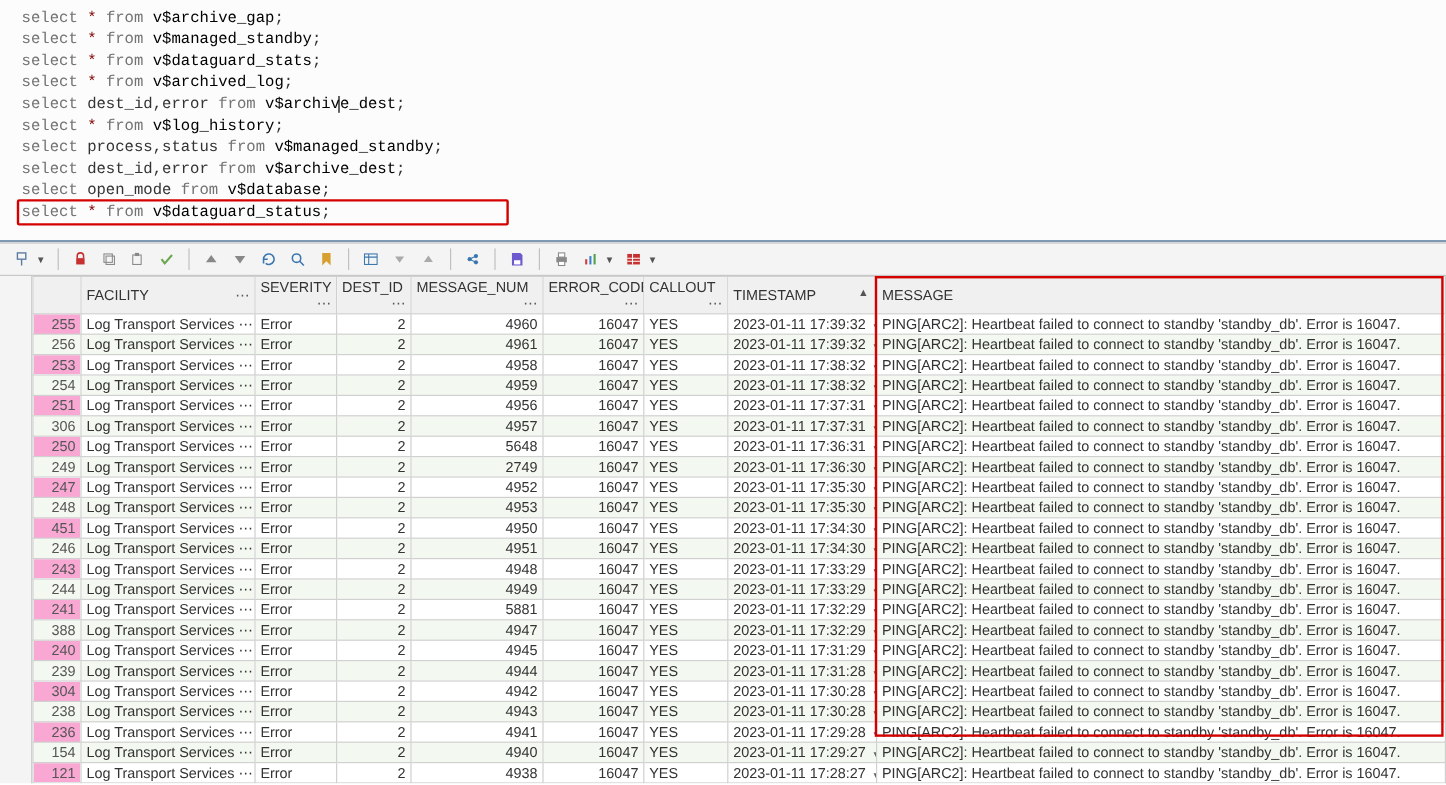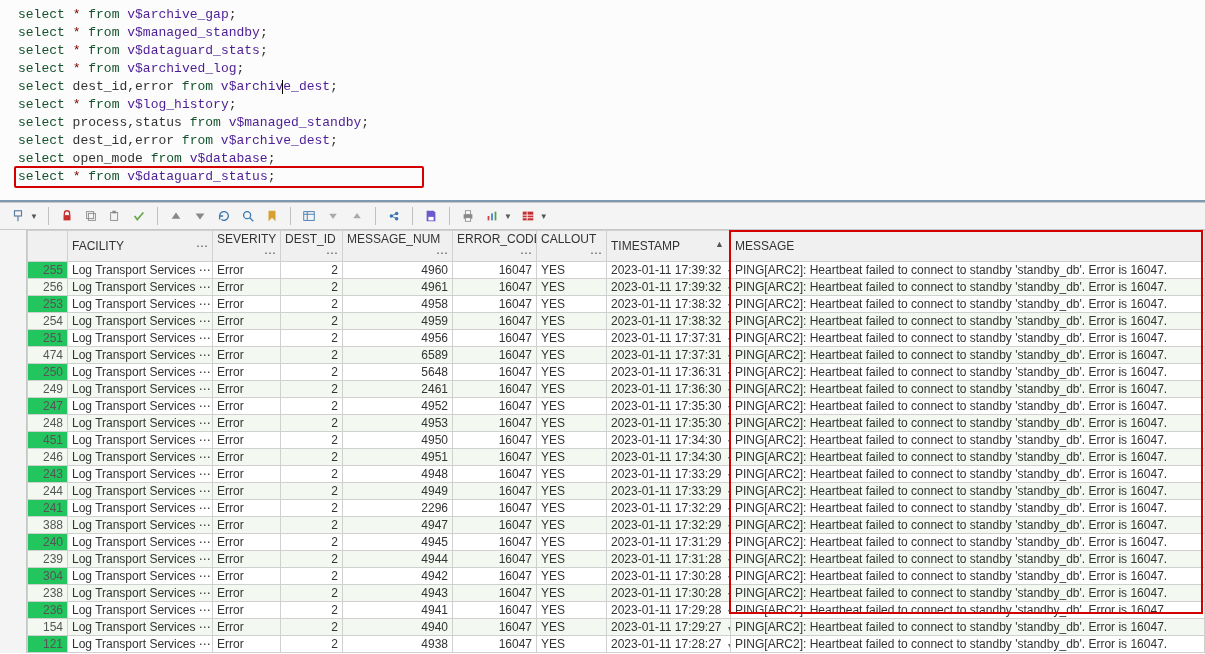--- a/index.html
+++ b/index.html
@@ -1,37 +1,37 @@
 <!DOCTYPE html>
 <html><head>
 <meta charset="utf-8">
 <style>
   * { box-sizing: border-box; margin: 0; padding: 0; }
   body { font-family: "Segoe UI", Tahoma, sans-serif; font-size: 12px; color: #333; background: #fff; width: 1205px; }
   .editor-wrap { border-bottom: 2px solid #7f99b3; background:#fcfcfc; }
   .editor { padding:6px 10px 14px 18px; font-family:"Consolas","Courier New",monospace; font-size:13px; line-height:18px; white-space:pre; color:#000; position:relative; }
-  .kw { color:#14532d; }
+  .kw { color:#737373; }
   .star{ color:#7f0000;}
-  .obj { color:#4c1d95; }
+  .obj { color:#000000; }
   .plain{ color:#333; }
   .highlighted-line{ position:absolute; left:14px; top:160px; width:410px; height:22px; border:2px solid #d40000; border-radius:2px; pointer-events:none; }
   .caret{ display:inline-block; width:0; border-left:1px solid #000; height:14px; vertical-align:middle; margin-left:-1px;}
   .toolbar-strip{ border-top:1px solid #c7c7c7; border-bottom:1px solid #c7c7c7; background:#f4f4f4; padding:4px 10px; display:flex; align-items:center; gap:8px; }
   .tb-icon{ width:16px; height:16px; display:inline-flex; align-items:center; justify-content:center; cursor:pointer; }
   .tb-sep{ width:1px; height:18px; background:#c0c0c0; margin:0 2px;}
   .dd-arrow{ font-size:8px; color:#555; margin-left:-4px; cursor:pointer;}
   .grid-wrap{ display:flex; }
   .grid-left{ width:27px; background:#f4f4f4; border-right:1px solid #c7c7c7;}
   .grid-main{ flex:1; overflow:hidden; }
   table{ border-collapse:collapse; width:100%; table-layout:fixed; }
   th,td{ border:1px solid #d0d0d0; padding:1px 4px; height:17px; overflow:hidden; white-space:nowrap; text-overflow:clip; font-size:12px; }
   th{ background:#f0f0f0; text-align:left; font-weight:normal; position:relative; }
   th .elps{ color:#555; float:right; }
   th .sort-ind{ float:right; font-size:9px; color:#555; margin-right:2px;}
-  .rownum{ background:#22c55e; text-align:right; color:#555; padding-right:4px; }
+  .rownum{ background:#f9a8d4; text-align:right; color:#555; padding-right:4px; }
   tr.alt td{ background:#f3f9f0; }
   .num{ text-align:right; }
   .dd-caret{ font-size:8px; color:#666; margin-left:3px;}
   col.c-rownum{width:40px;} col.c-fac{width:145px;} col.c-sev{width:68px;} col.c-dest{width:62px;}
   col.c-mnum{width:110px;} col.c-ecode{width:84px;} col.c-call{width:70px;} col.c-ts{width:124px;} col.c-msg{width:auto;}
   .red-box-message{ position:absolute; border:2px solid #d40000; pointer-events:none; z-index:5; }
 </style>
 </head>
 <body>
 
@@ -239,25 +239,25 @@
             <td>Log Transport Services <span class="elps">⋯</span></td>
             <td>Error</td>
             <td class="num">2</td>
             <td class="num">4956</td>
             <td class="num">16047</td>
             <td>YES</td>
             <td>2023-01-11 17:37:31 <span class="dd-caret">▾</span></td>
             <td>PING[ARC2]: Heartbeat failed to connect to standby 'standby_db'. Error is 16047.</td>
           </tr>
           <tr class="alt">
-            <td class="rownum">474</td>
-            <td>Log Transport Services <span class="elps">⋯</span></td>
-            <td>Error</td>
-            <td class="num">2</td>
-            <td class="num">6589</td>
+            <td class="rownum">306</td>
+            <td>Log Transport Services <span class="elps">⋯</span></td>
+            <td>Error</td>
+            <td class="num">2</td>
+            <td class="num">4957</td>
             <td class="num">16047</td>
             <td>YES</td>
             <td>2023-01-11 17:37:31 <span class="dd-caret">▾</span></td>
             <td>PING[ARC2]: Heartbeat failed to connect to standby 'standby_db'. Error is 16047.</td>
           </tr>
           <tr>
             <td class="rownum">250</td>
             <td>Log Transport Services <span class="elps">⋯</span></td>
             <td>Error</td>
             <td class="num">2</td>
@@ -265,21 +265,21 @@
             <td class="num">16047</td>
             <td>YES</td>
             <td>2023-01-11 17:36:31 <span class="dd-caret">▾</span></td>
             <td>PING[ARC2]: Heartbeat failed to connect to standby 'standby_db'. Error is 16047.</td>
           </tr>
           <tr class="alt">
             <td class="rownum">249</td>
             <td>Log Transport Services <span class="elps">⋯</span></td>
             <td>Error</td>
             <td class="num">2</td>
-            <td class="num">2461</td>
+            <td class="num">2749</td>
             <td class="num">16047</td>
             <td>YES</td>
             <td>2023-01-11 17:36:30 <span class="dd-caret">▾</span></td>
             <td>PING[ARC2]: Heartbeat failed to connect to standby 'standby_db'. Error is 16047.</td>
           </tr>
           <tr>
             <td class="rownum">247</td>
             <td>Log Transport Services <span class="elps">⋯</span></td>
             <td>Error</td>
             <td class="num">2</td>
@@ -342,21 +342,21 @@
             <td class="num">16047</td>
             <td>YES</td>
             <td>2023-01-11 17:33:29 <span class="dd-caret">▾</span></td>
             <td>PING[ARC2]: Heartbeat failed to connect to standby 'standby_db'. Error is 16047.</td>
           </tr>
           <tr>
             <td class="rownum">241</td>
             <td>Log Transport Services <span class="elps">⋯</span></td>
             <td>Error</td>
             <td class="num">2</td>
-            <td class="num">2296</td>
+            <td class="num">5881</td>
             <td class="num">16047</td>
             <td>YES</td>
             <td>2023-01-11 17:32:29 <span class="dd-caret">▾</span></td>
             <td>PING[ARC2]: Heartbeat failed to connect to standby 'standby_db'. Error is 16047.</td>
           </tr>
           <tr class="alt">
             <td class="rownum">388</td>
             <td>Log Transport Services <span class="elps">⋯</span></td>
             <td>Error</td>
             <td class="num">2</td>

